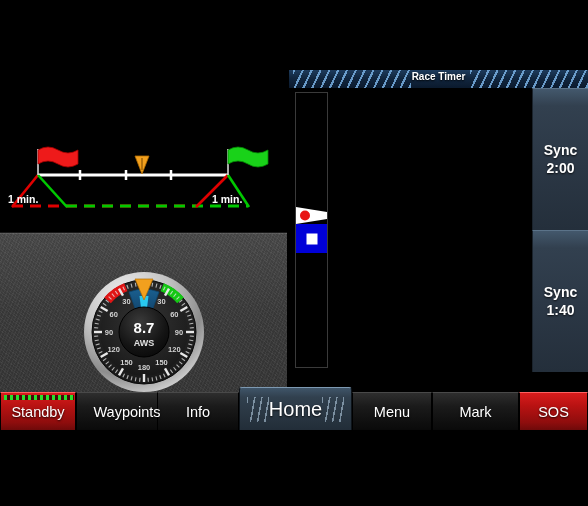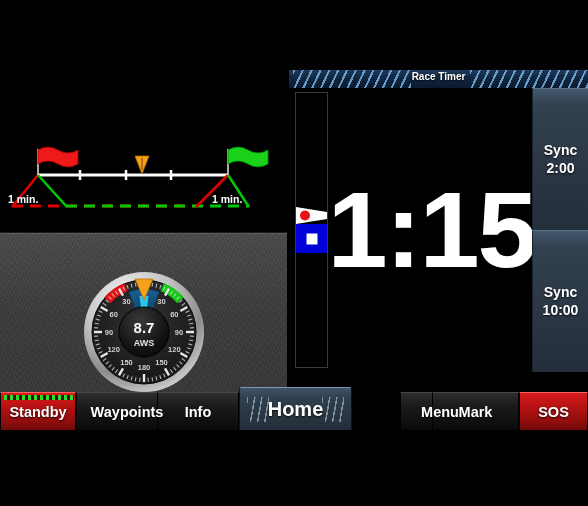--- a/index.html
+++ b/index.html
@@ -250,21 +250,21 @@
   .skey {
     position: absolute;
     top: 0;
     height: 38px;
     box-sizing: border-box;
     display: flex;
     align-items: center;
     justify-content: center;
     color: #ffffff;
     font-size: 14.5px;
-    font-weight: bold;
+    font-weight: normal;
     text-shadow: 0 1px 2px rgba(0,0,0,.85);
     background: linear-gradient(#2e2e2e, #1b1b1b 35%, #101010 75%, #0a0a0a);
     border-left: 1px solid #000;
     border-right: 1px solid #000;
     border-top: 1px solid #494949;
   }
   .skey.red {
     background: linear-gradient(#d81c1c, #b81212 35%, #8e0d0d 80%, #6e0a0a);
     border-top: 1px solid #ff6060;
   }
@@ -516,29 +516,28 @@
                 <path d="M0,0 L31,5 L31,12 L0,17 Z" fill="#ffffff"></path>
                 <circle cx="9" cy="8.5" r="5" fill="#e81414"></circle>
               </svg>
             </div>
             <div class="flag-square">
               <div class="inner"></div>
             </div>
           </div>
         </div>
 
-        <div id="timer-value">1:15</div>
 
         <div class="sync-btn" id="sync-top">
           <span>Sync</span>
           <span>2:00</span>
         </div>
         <div class="sync-btn" id="sync-bottom">
           <span>Sync</span>
-          <span>10:00</span>
+          <span>1:40</span>
         </div>
       </div>
 
       <div id="stop-btn">
         <span>Stop</span>
       </div>
       <div id="timer-footer-gap"></div>
     </div>
   </div>
 
@@ -551,21 +550,21 @@
         <span class="label">Waypoints</span>
       </div>
       <div class="skey" style="left: 157px; width: 82px;">
         <span class="label">Info</span>
       </div>
       <div class="skey active" style="left: 239px; width: 113px;">
         <div class="vents-l"></div>
         <div class="vents-r"></div>
         <span class="label">Home</span>
       </div>
-      <div class="skey" style="left: 352px; width: 80px; margin-left: 48px;">
+      <div class="skey" style="left: 352px; width: 80px;">
         <span class="label">Menu</span>
       </div>
       <div class="skey" style="left: 432px; width: 87px;">
         <span class="label">Mark</span>
       </div>
       <div class="skey red" style="left: 519px; width: 69px;">
         <span class="label">SOS</span>
       </div>
     </div>
 

